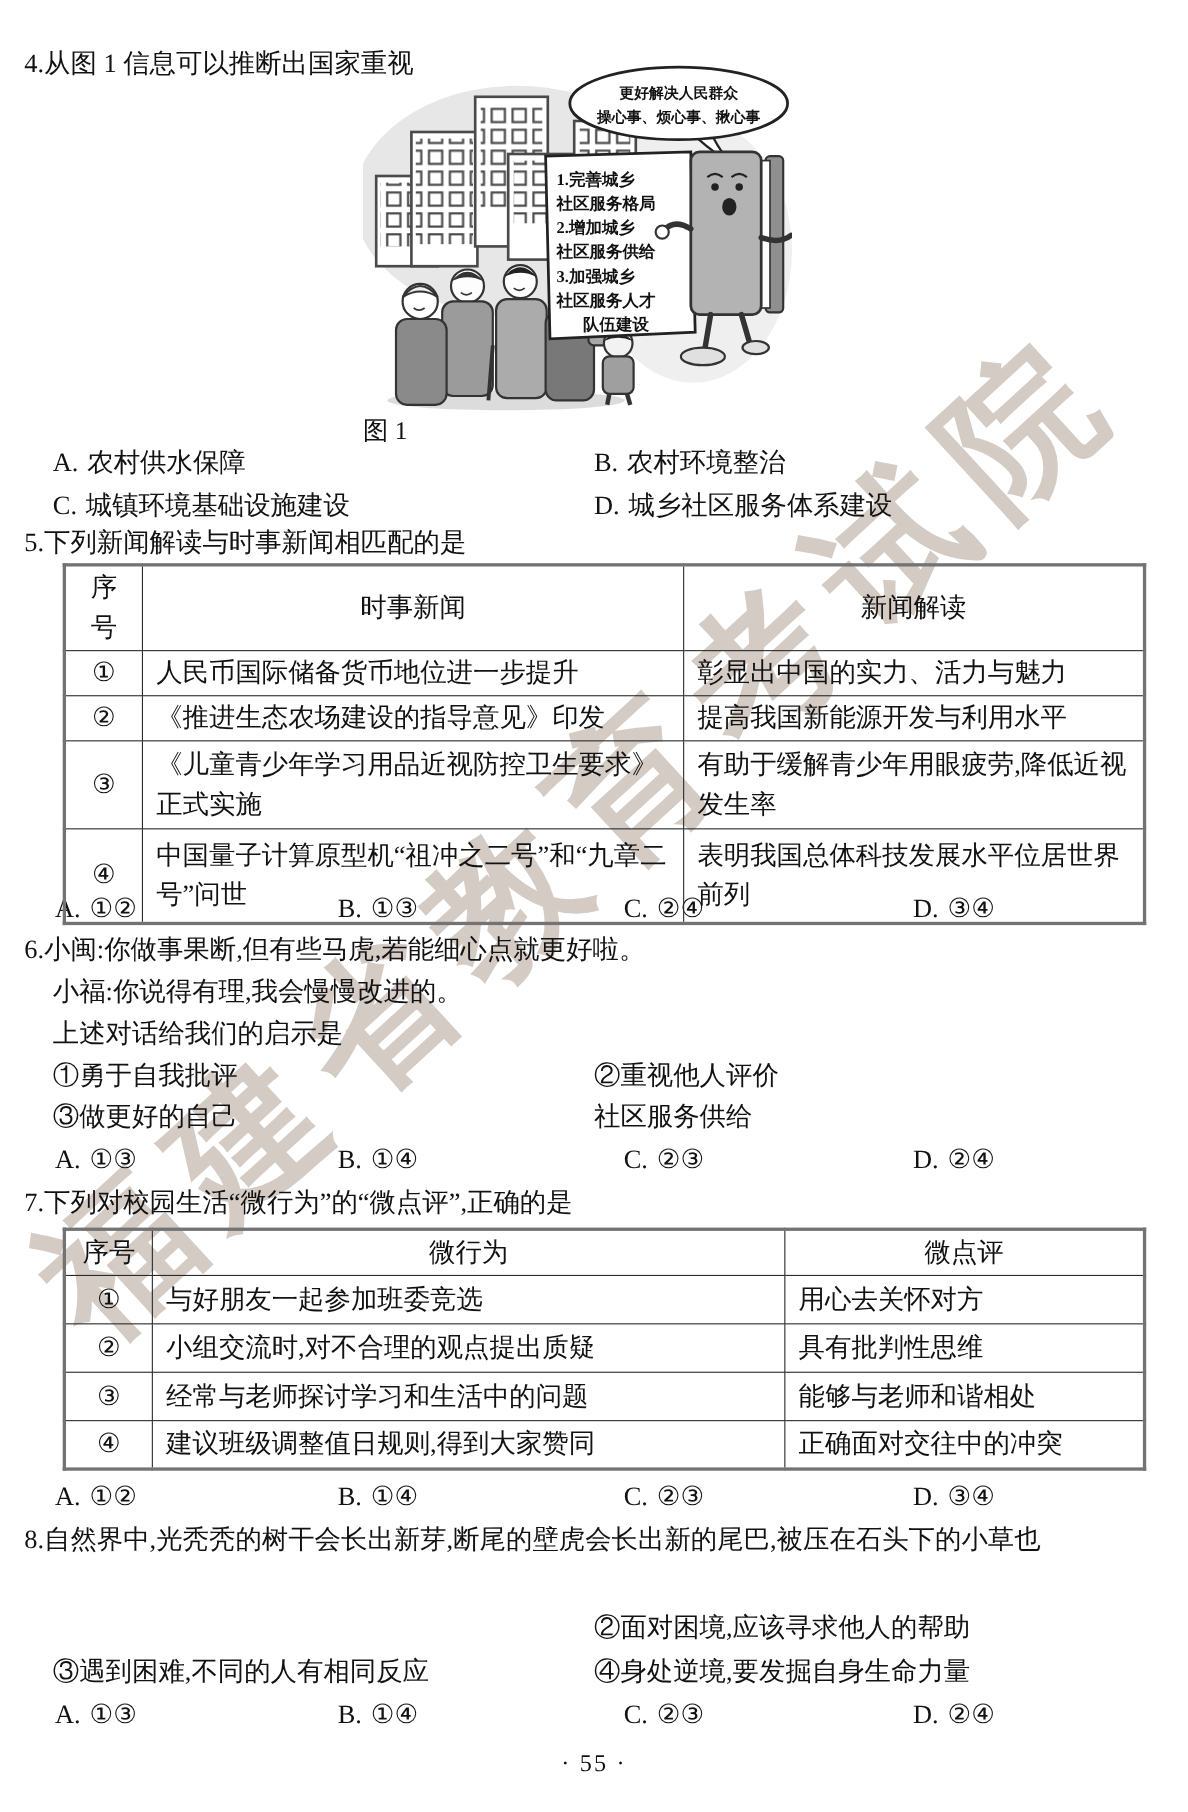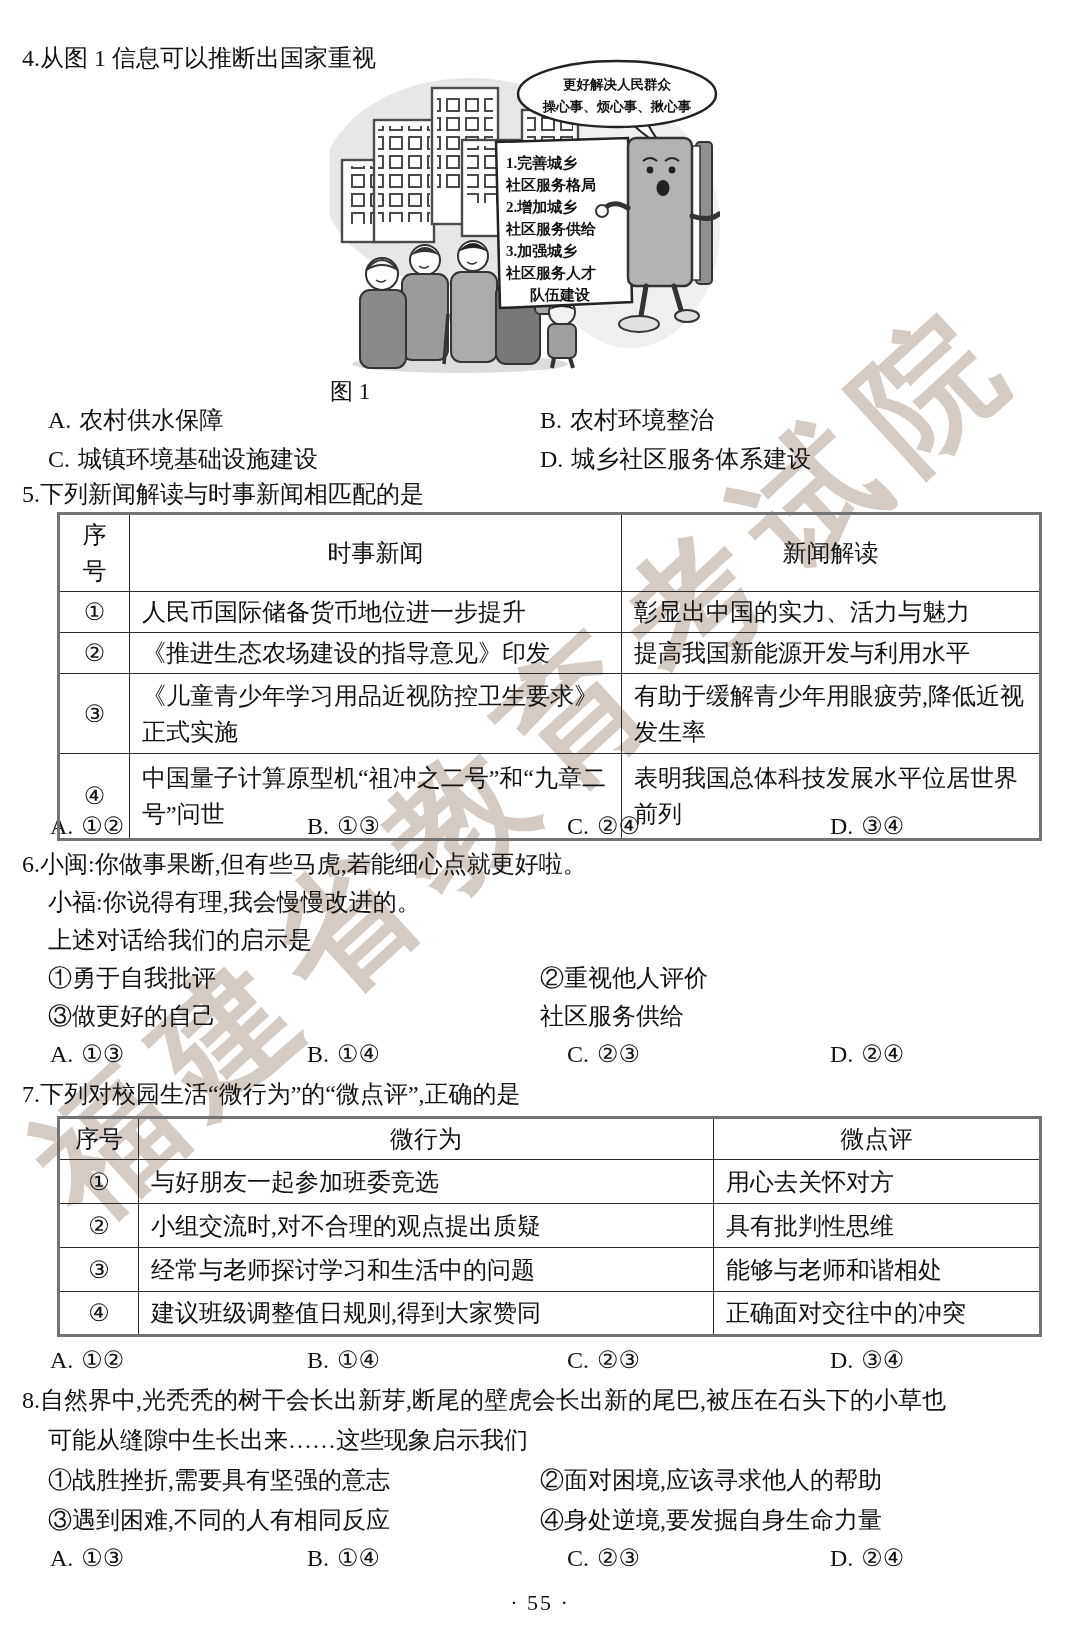--- a/index.html
+++ b/index.html
@@ -250,22 +250,20 @@
     </tr>
   </tbody>
     </table>
 
   <div class="opt o1" style="top:1346px;"><span class="lbl">A.</span><span>①②</span></div>
   <div class="opt o2" style="top:1346px;"><span class="lbl">B.</span><span>①④</span></div>
   <div class="opt o3" style="top:1346px;"><span class="lbl">C.</span><span>②③</span></div>
   <div class="opt o4" style="top:1346px;"><span class="lbl">D.</span><span>③④</span></div>
 
   <div class="abs stem" style="left:22px;top:1384px;">8.自然界中,光秃秃的树干会长出新芽,断尾的壁虎会长出新的尾巴,被压在石头下的小草也</div>
-  <div class="abs sub" style="left:48px;top:1424px;">可能从缝隙中生长出来……这些现象启示我们</div>
-  <div class="abs sub" style="left:48px;top:1464px;">①战胜挫折,需要具有坚强的意志</div>
   <div class="abs sub" style="left:540px;top:1464px;">②面对困境,应该寻求他人的帮助</div>
   <div class="abs sub" style="left:48px;top:1504px;">③遇到困难,不同的人有相同反应</div>
   <div class="abs sub" style="left:540px;top:1504px;">④身处逆境,要发掘自身生命力量</div>
 
   <div class="opt o1" style="top:1544px;"><span class="lbl">A.</span><span>①③</span></div>
   <div class="opt o2" style="top:1544px;"><span class="lbl">B.</span><span>①④</span></div>
   <div class="opt o3" style="top:1544px;"><span class="lbl">C.</span><span>②③</span></div>
   <div class="opt o4" style="top:1544px;"><span class="lbl">D.</span><span>②④</span></div>
 
   <div class="pagenum" style="top:1590px;">· 55 ·</div>

